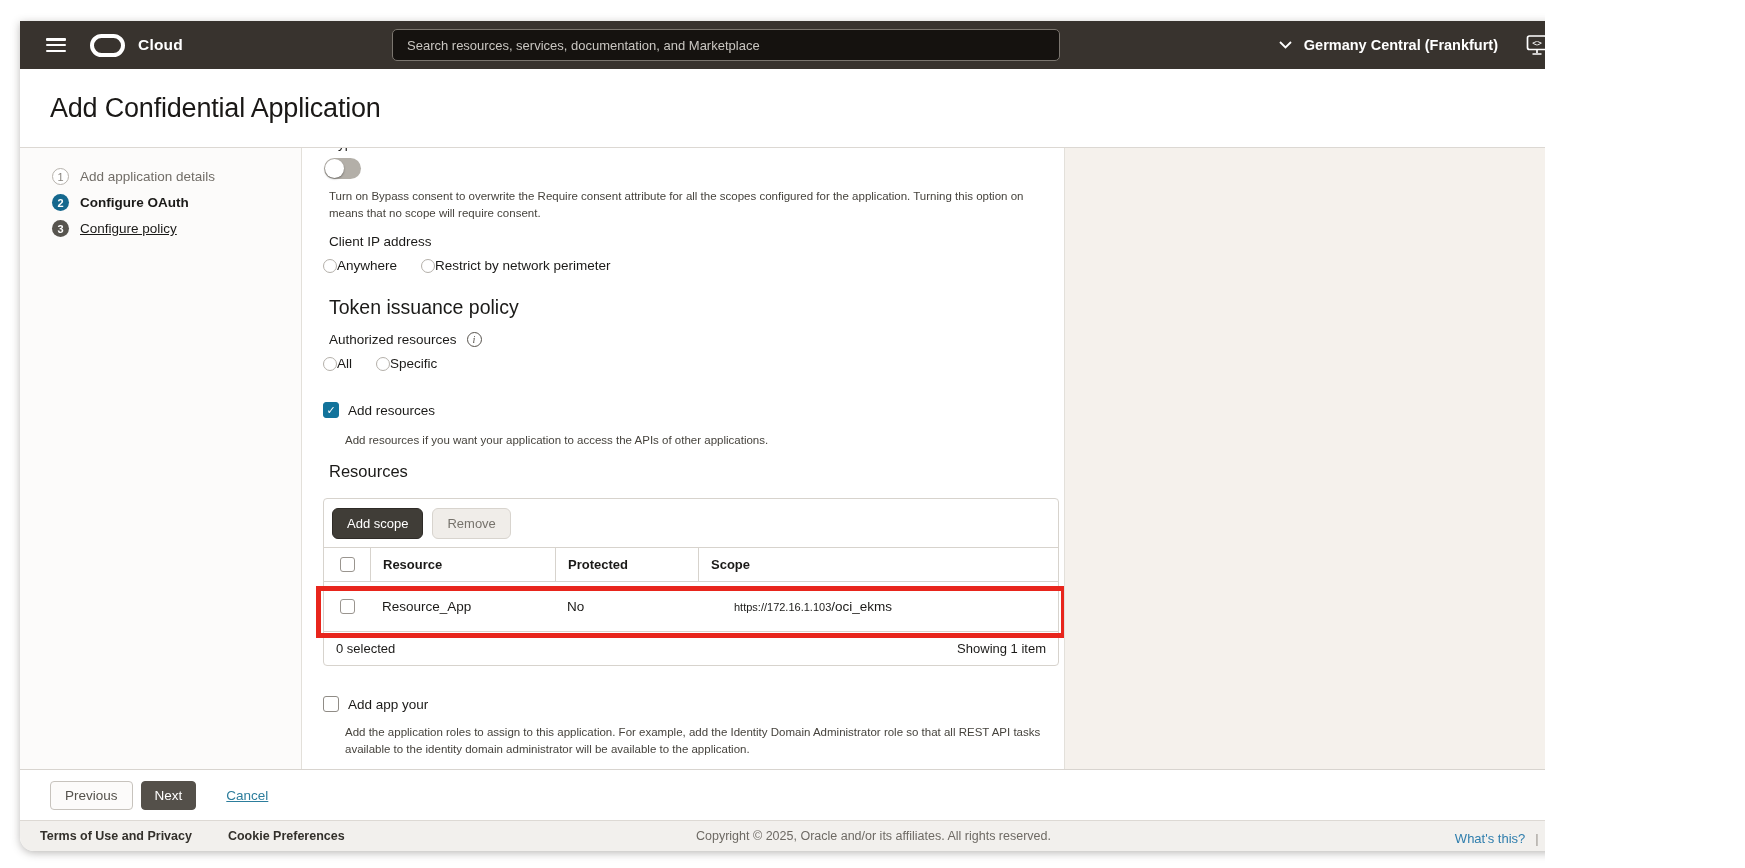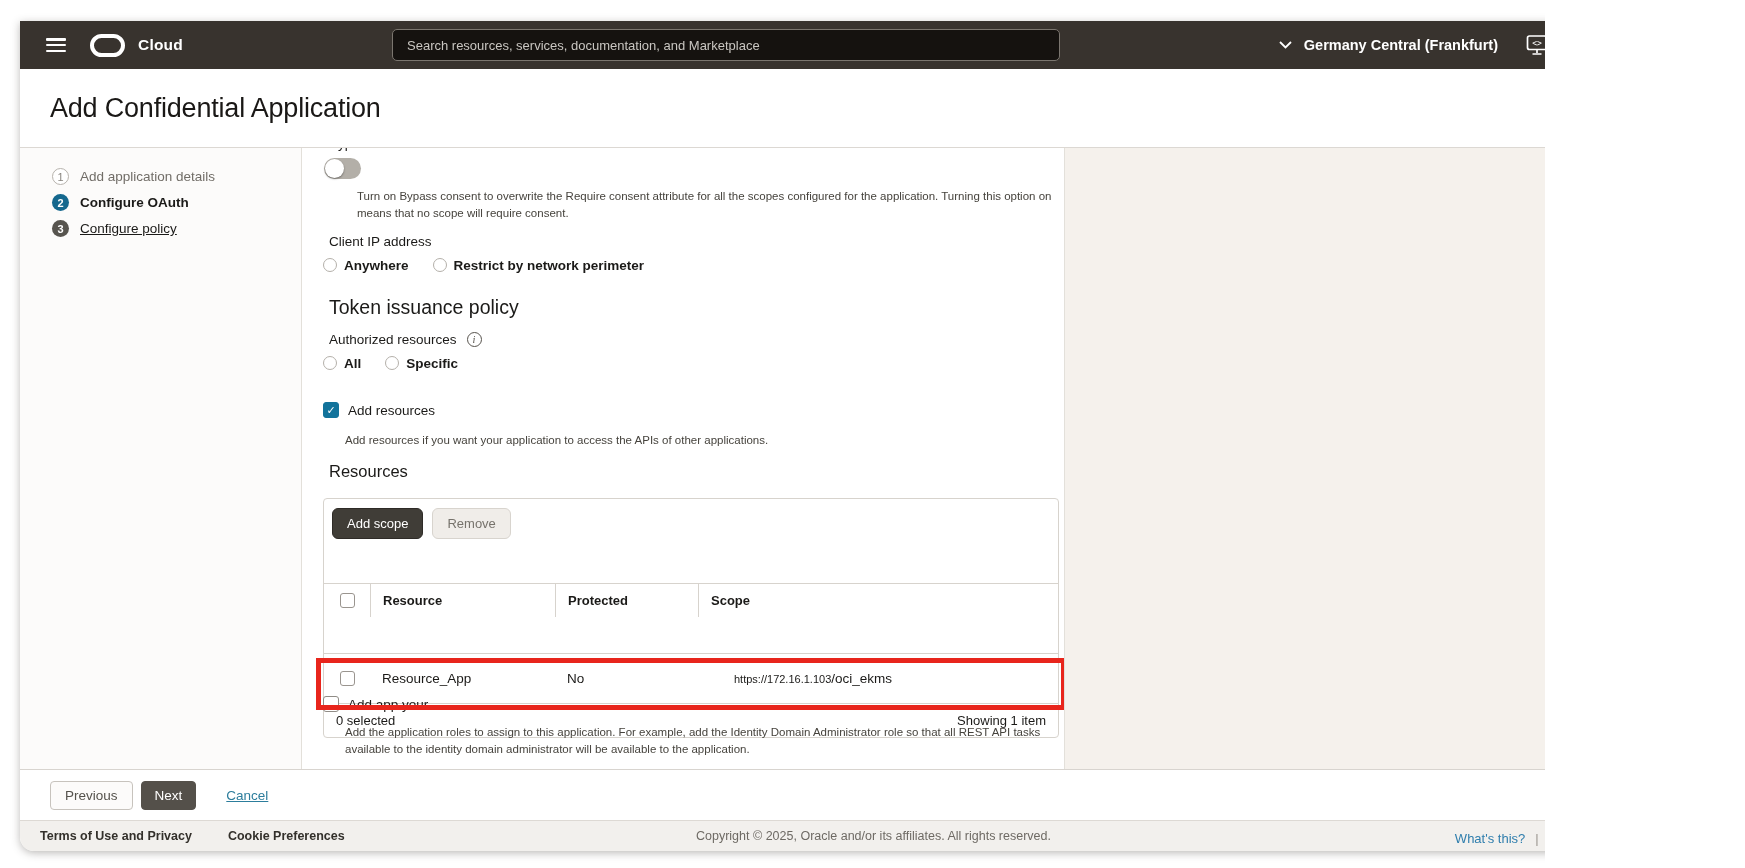--- a/index.html
+++ b/index.html
@@ -45,44 +45,44 @@
   .step-label { font-size:13.5px; color:#716d67; }
   .step.active .step-label { font-weight:700; color:#1b1a18; }
   .step.link .step-label { color:#1b1a18; text-decoration:underline; }
 
   .formcol { position:relative; width:763px; flex:0 0 763px; background:#fff; border-right:1px solid #e3e0da; overflow:hidden; }
   .rightpane { flex:1 1 auto; background:#f5f1ec; }
 
   .frag { position:absolute; top:-12px; left:27px; font-size:13.5px; color:#1b1a18; }
   .toggle { position:absolute; left:22px; top:10px; width:37px; height:21px; border-radius:11px; background:#b3afa8; cursor:pointer; }
   .toggle .knob { position:absolute; left:1px; top:1px; width:19px; height:19px; border-radius:50%; background:#fff; box-shadow:0 1px 2px rgba(0,0,0,.4); }
-  .helptext { position:absolute; left:27px; top:40px; width:728px; font-size:11.5px; line-height:17px; color:#46433d;margin-left:28px; }
+  .helptext { position:absolute; left:27px; top:40px; width:728px; font-size:11.5px; line-height:17px; color:#46433d; }
   .field-label { position:absolute; left:27px; top:86px; font-size:13.5px; color:#1b1a18; }
   .radio-row { position:absolute; left:21px; display:flex; gap:24px; }
-  .radio-opt { display:flex; gap:7px; cursor:pointer;font-weight:bold; }
+  .radio-opt { display:flex; align-items:center; cursor:pointer; }
   .radio { width:14px; height:14px; border-radius:50%; border:1px solid #b4b0aa; background:#fff; flex:0 0 14px; }
   .radio-label { font-size:13.5px; color:#1b1a18; }
   .h2 { position:absolute; left:27px; top:148px; font-size:19.5px; font-weight:400; color:#1b1a18; }
   .auth-row { position:absolute; left:27px; top:184px; display:flex; align-items:center; gap:10px; }
   .info-icon { width:15px; height:15px; border:1px solid #57534d; border-radius:50%; color:#57534d;
                font-family:"Liberation Serif","DejaVu Serif",serif; font-style:italic; font-size:10.5px;
                display:flex; align-items:center; justify-content:center; cursor:pointer; }
   .cb-row { position:absolute; left:21px; display:flex; align-items:center; gap:9px; }
   .checkbox { width:16px; height:16px; border-radius:3px; flex:0 0 16px; display:flex; align-items:center; justify-content:center; cursor:pointer; }
   .cb-on  { background:#12739b; border:1px solid #12739b; color:#fff; font-size:11px; }
   .cb-off { background:#fff; border:1px solid #908c86; }
   .cb-label { font-size:13.5px; color:#1b1a18; }
   .desc { position:absolute; left:43px; font-size:11.5px; line-height:17px; color:#46433d; }
   .h3 { position:absolute; left:27px; top:314px; font-size:16.5px; font-weight:400; color:#1b1a18; }
 
   .res-table { position:absolute; left:21px; top:350px; width:736px; border:1px solid #d7d3cd; border-radius:4px; background:#fff; }
   .tbar { height:48px; display:flex; align-items:center; padding:0 8px; gap:9px; }
   .btn-dark { background:#403d37; border:1px solid #2e2b27; color:#fff; font-size:13px; padding:7px 14px; border-radius:6px; cursor:pointer; font-family:inherit; }
   .btn-muted { background:#f0ede9; border:1px solid #d8d4ce; color:#77736c; font-size:13px; padding:7px 14px; border-radius:6px; cursor:default; font-family:inherit; }
-  .trow { display:flex; align-items:center; border-top:1px solid #d7d3cd;margin-top:36px; }
+  .trow { display:flex; align-items:center; border-top:1px solid #d7d3cd; }
   .thead { height:34px; font-weight:700; font-size:13px; }
   .tdata { height:50px; position:relative; font-size:13.5px; }
   .c0 { width:46px; flex:0 0 46px; display:flex; justify-content:center; align-items:center; align-self:stretch; }
   .c1 { width:185px; flex:0 0 185px; padding-left:12px; border-left:1px solid #d7d3cd; align-self:stretch; display:flex; align-items:center; }
   .c2 { width:143px; flex:0 0 143px; padding-left:12px; border-left:1px solid #d7d3cd; align-self:stretch; display:flex; align-items:center; }
   .c3 { flex:1 1 auto; padding-left:12px; border-left:1px solid #d7d3cd; align-self:stretch; display:flex; align-items:center; }
   .tdata .c1, .tdata .c2, .tdata .c3 { border-left:none; }
   .tdata .c3 { padding-left:36px; }
   .cb-sm { width:15px; height:15px; border:1px solid #9a958f; border-radius:3px; background:#fff; cursor:pointer; }
   .scope-host { font-size:11px; color:#1b1a18; }

